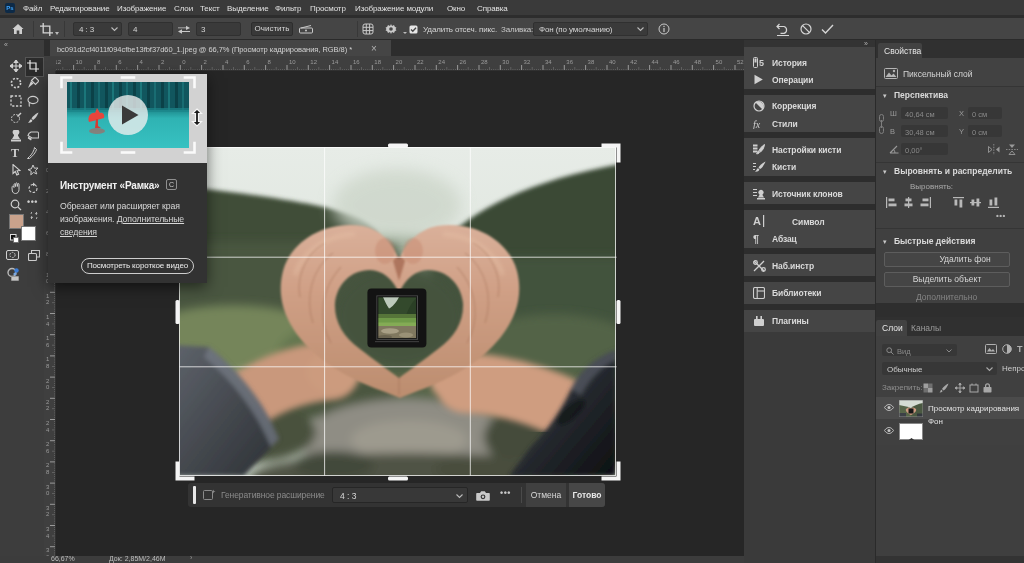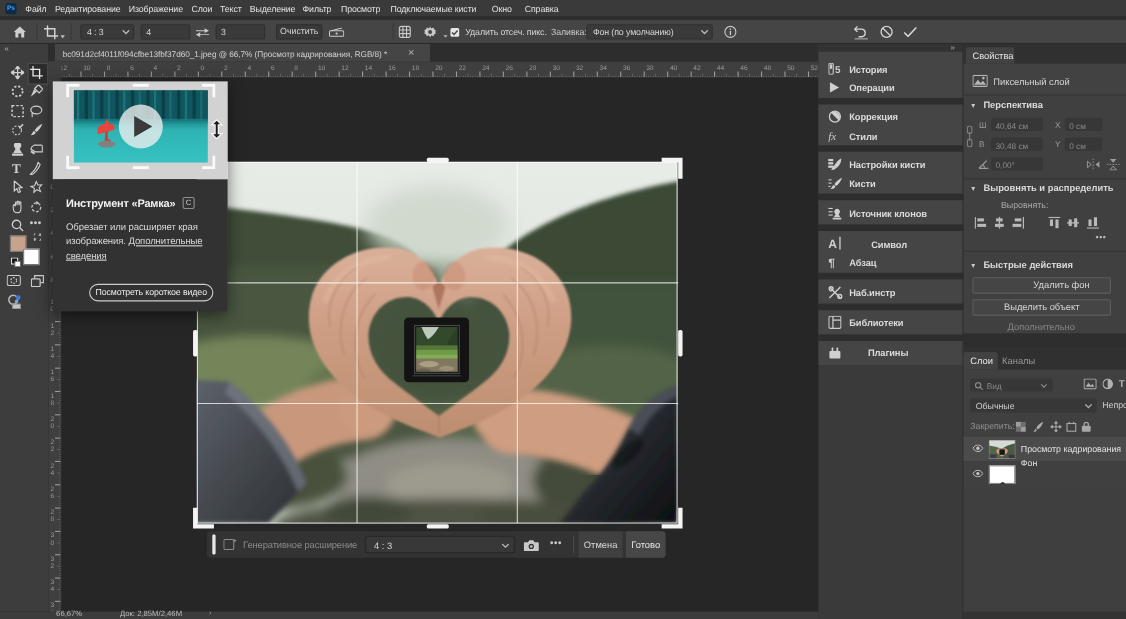--- a/index.html
+++ b/index.html
@@ -17,21 +17,21 @@
 <div class="abs" style="left:0;top:15px;width:1024px;height:3px;background:#2d2d2d;"></div>
 <div class="abs" style="left:5px;top:2.5px;width:10px;height:10px;background:#0d2a47;border-radius:2px;color:#3ea6ff;font-size:6px;font-weight:bold;text-align:center;line-height:10px;">Ps</div>
 <div class="abs mitem" style="left:23px;top:4px;">Файл</div>
 <div class="abs mitem" style="left:50px;top:4px;">Редактирование</div>
 <div class="abs mitem" style="left:117px;top:4px;">Изображение</div>
 <div class="abs mitem" style="left:174px;top:4px;">Слои</div>
 <div class="abs mitem" style="left:200px;top:4px;">Текст</div>
 <div class="abs mitem" style="left:227px;top:4px;">Выделение</div>
 <div class="abs mitem" style="left:275px;top:4px;">Фильтр</div>
 <div class="abs mitem" style="left:310px;top:4px;">Просмотр</div>
-<div class="abs mitem" style="left:355px;top:4px;">Подключаемые кисти</div>
+<div class="abs mitem" style="left:355px;top:4px;">Изображение модули</div>
 <div class="abs mitem" style="left:447px;top:4px;">Окно</div>
 <div class="abs mitem" style="left:477px;top:4px;">Справка</div>
 <div class="abs" style="left:0;top:18px;width:1024px;height:22px;background:#454545;border-bottom:1px solid #2a2a2a;"></div>
 <div class="abs" style="left:0;top:18px;width:1024px;height:22px;">
     <svg class="abs" style="left:12px;top:5px;" width="12" height="12" viewBox="0 0 12 12">
       <path d="M6 1 L11.5 6 L10 6 L10 11 L7.3 11 L7.3 7.5 L4.7 7.5 L4.7 11 L2 11 L2 6 L0.5 6 Z" fill="#cfcfcf"></path>
     </svg>
     <div class="abs" style="left:33px;top:3px;width:1px;height:16px;background:#383838;"></div>
     <svg class="abs" style="left:40px;top:5px;" width="13" height="13" viewBox="0 0 13 13">
       <g stroke="#d5d5d5" stroke-width="1.3" fill="none">
@@ -1011,21 +1011,21 @@
     <svg class="abs" style="left:288px;top:7px;" width="14" height="11" viewBox="0 0 14 11">
       <g fill="#c9c9c9">
         <path d="M1 3 L4 3 L5.2 1.2 L8.8 1.2 L10 3 L13 3 A0.8 0.8 0 0 1 13.8 3.8 L13.8 10 A0.8 0.8 0 0 1 13 10.8 L1 10.8 A0.8 0.8 0 0 1 0.2 10 L0.2 3.8 A0.8 0.8 0 0 1 1 3 Z"></path>
         <circle cx="7" cy="6.8" r="2.4" fill="#333"></circle>
         <circle cx="7" cy="6.8" r="1.2" fill="#c9c9c9"></circle>
       </g>
     </svg>
     <div class="abs" style="left:312px;top:4.5px;color:#c9c9c9;font-size:9px;font-weight:bold;letter-spacing:0.5px;">•••</div>
     <div class="abs" style="left:333px;top:4px;width:1px;height:16px;background:#4a4a4a;"></div>
     <div class="abs" style="left:338px;top:0;width:40px;height:24px;background:#404040;color:#d8d8d8;font-size:8.5px;text-align:center;line-height:24px;">Отмена</div>
-    <div class="abs" style="left:381px;top:0;width:36px;height:24px;background:#474747;border-radius:0 3px 3px 0;color:#e8e8e8;font-size:8.5px;text-align:center;line-height:24px;">Готово</div>
+    <div class="abs" style="left:381px;top:0;width:36px;height:24px;background:#474747;border-radius:0 3px 3px 0;color:#e8e8e8;font-size:8.5px;text-align:center;line-height:24px;font-weight:bold;">Готово</div>
   </div>
 <div class="abs" style="left:0;top:556px;width:744px;height:7px;background:#3c3c3c;"></div>
 <div class="abs" style="left:51px;top:555px;color:#bdbdbd;font-size:7px;">66,67%</div>
 <div class="abs" style="left:109px;top:555px;color:#bdbdbd;font-size:7px;">Док: 2,85M/2,46M</div>
 <div class="abs" style="left:190px;top:554px;color:#9a9a9a;font-size:7px;">›</div>
 <div class="abs" style="left:744px;top:40px;width:132px;height:523px;background:#3a3a3a;"></div>
 <div class="abs" style="left:744px;top:40px;width:132px;height:7px;background:#333333;"></div>
 <div class="abs" style="left:744px;top:47px;width:132px;height:285px;background:#2d2d2d;"></div>
 <div class="abs" style="left:864px;top:40px;color:#b0b0b0;font-size:7px;letter-spacing:-1.5px;">»</div>
 <div class="abs" style="left:744px;top:47px;width:132px;height:42px;background:#454545;"></div>
@@ -1115,21 +1115,21 @@
     </g>
   </svg>
 <div class="abs" style="left:772px;top:288px;color:#dadada;font-size:8.5px;font-weight:bold;letter-spacing:-0.1px;">Библиотеки</div>
 <svg class="abs" style="left:753px;top:315px;" width="12" height="12" viewBox="0 0 12 12">
     <g fill="#cfcfcf">
       <rect x="1" y="4" width="10" height="7" rx="1"></rect>
       <rect x="3" y="1" width="1.6" height="4"></rect>
       <rect x="7.4" y="1" width="1.6" height="4"></rect>
     </g>
   </svg>
-<div class="abs" style="left:772px;top:316px;color:#dadada;font-size:8.5px;font-weight:bold;letter-spacing:-0.1px;margin-left:17px;">Плагины</div>
+<div class="abs" style="left:772px;top:316px;color:#dadada;font-size:8.5px;font-weight:bold;letter-spacing:-0.1px;">Плагины</div>
 <div class="abs" style="left:875px;top:40px;width:1px;height:523px;background:#2a2a2a;"></div>
 <div class="abs" style="left:876px;top:40px;width:148px;height:523px;background:#404040;"></div>
 <div class="abs" style="left:876px;top:40px;width:148px;height:18px;background:#303030;"></div>
 <div class="abs" style="left:878px;top:43px;width:44px;height:15px;background:#424242;border-radius:2px 2px 0 0;"></div>
 <div class="abs" style="left:884px;top:46px;color:#e5e5e5;font-size:8.5px;">Свойства</div>
 <div class="abs" style="left:876px;top:58px;width:148px;height:28px;background:#424242;"></div>
 <svg class="abs" style="left:884px;top:68px;" width="14" height="11" viewBox="0 0 14 11">
     <g>
       <rect x="0.5" y="0.5" width="13" height="10" rx="1" fill="none" stroke="#b5b5b5"></rect>
       <path d="M1.5 9 L5 4.5 L7.5 7.5 L9.5 5.5 L12.5 9 Z" fill="#b5b5b5"></path>

